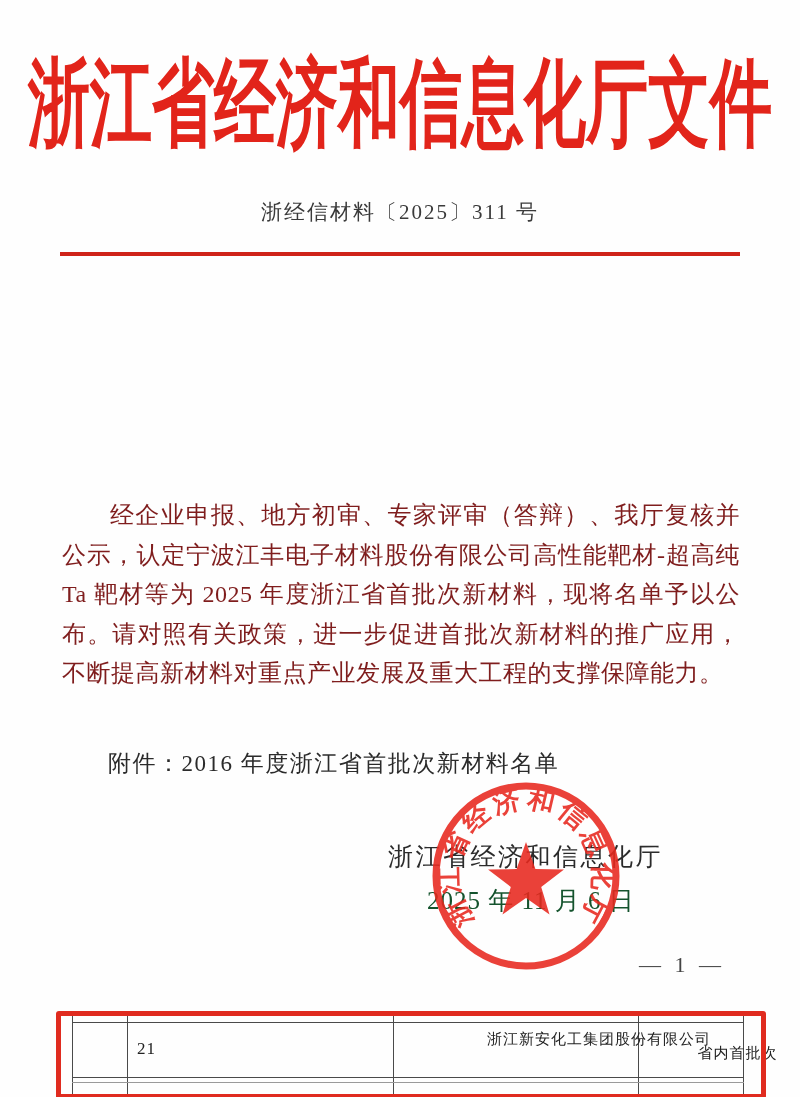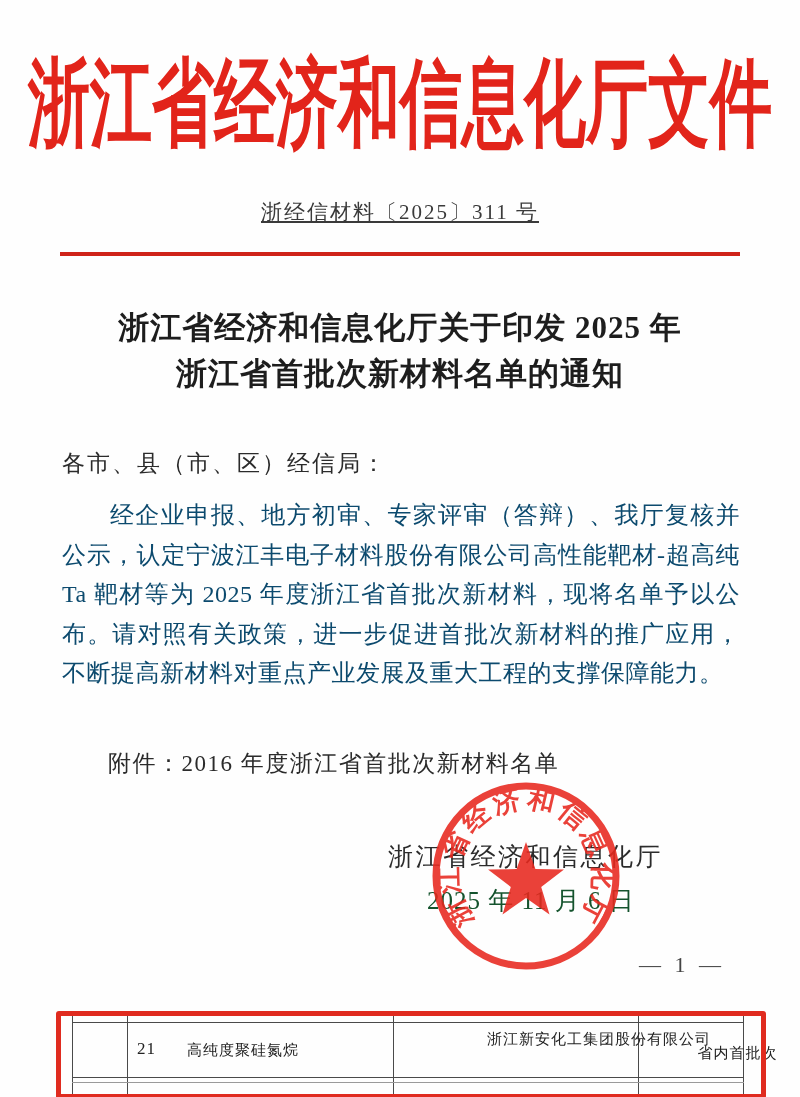--- a/index.html
+++ b/index.html
@@ -17,38 +17,37 @@
     text-align:center;
     font-size:62px;font-weight:bold;color:#e2241a;
     line-height:1.0;letter-spacing:0px;
     transform:scaleY(1.55);transform-origin:50% 0;
     white-space:nowrap;
   }
   .doc-number{
     position:absolute;top:198px;left:0;width:800px;
     text-align:center;font-size:21px;color:#3a3a3a;
     letter-spacing:2px;
-    text-decoration:underline;
   }
   .red-rule{
     position:absolute;top:252px;left:60px;width:680px;height:4px;
     background:#cf2319;
   }
   .doc-title{
     position:absolute;top:305px;left:60px;width:680px;
     text-align:center;font-size:31px;font-weight:bold;color:#1d1d1d;
     line-height:46px;letter-spacing:1px;
   }
   .salutation{
     position:absolute;top:448px;left:62px;width:680px;
     font-size:23px;color:#2b2b2b;letter-spacing:2px;
   }
   .body-text{
     position:absolute;top:496px;left:62px;width:678px;
-    font-size:24px;color:#0c4a6e;line-height:39.6px;
+    font-size:24px;color:#7f1d1d;line-height:39.6px;
     text-align:justify;text-indent:2em;letter-spacing:0.5px;
   }
   .attachment{
     position:absolute;top:748px;left:62px;width:680px;
     padding-left:2em;font-size:23px;color:#2b2b2b;letter-spacing:1.5px;
   }
   .issuer{
     position:absolute;top:840px;left:388px;
     font-size:25px;color:#2b2b2b;letter-spacing:2.5px;white-space:nowrap;
   }
@@ -85,26 +84,21 @@
 <body>
 
 <div class="page">
 
   <div class="doc-header">浙江省经济和信息化厅文件</div>
 
   <div class="doc-number">浙经信材料〔2025〕311 号</div>
 
   <div class="red-rule"></div>
 
-  <div class="doc-title">
-    <div>浙江省经济和信息化厅关于印发 2025 年</div>
-    <div>浙江省首批次新材料名单的通知</div>
-  </div>
 
-  <div class="salutation">各市、县（市、区）经信局：</div>
 
   <div class="body-text">经企业申报、地方初审、专家评审（答辩）、我厅复核并公示，认定宁波江丰电子材料股份有限公司高性能靶材-超高纯 Ta 靶材等为 2025 年度浙江省首批次新材料，现将名单予以公布。请对照有关政策，进一步促进首批次新材料的推广应用，不断提高新材料对重点产业发展及重大工程的支撑保障能力。</div>
 
   <div class="attachment">附件：2016 年度浙江省首批次新材料名单</div>
 
   <div class="issuer">浙江省经济和信息化厅</div>
 
   <div class="issue-date">2025 年 11 月 6 日</div>
 
   <svg class="seal" viewBox="-104 -104 208 208" xmlns="http://www.w3.org/2000/svg">
@@ -122,20 +116,19 @@
     <div class="vline" style="left:72px;"></div>
     <div class="vline" style="left:127px;"></div>
     <div class="vline" style="left:393px;"></div>
     <div class="vline" style="left:638px;"></div>
     <div class="vline" style="left:743px;"></div>
     <div class="hline" style="top:14px;"></div>
     <div class="hline" style="top:69px;"></div>
     <div class="hline light" style="top:74px;"></div>
 
     <div class="cell center" style="left:72px;width:55px;top:31px;font-size:17px;">21</div>
-    <div class="cell" style="left:140px;width:240px;top:33px;">高纯度聚硅氮烷</div>
     <div class="cell" style="left:404px;width:226px;top:17px;line-height:28px;margin-left:36px;">浙江新安化工集团股份有限公司</div>
     <div class="cell center" style="left:638px;width:105px;top:36px;">省内首批次</div>
 
     <div class="highlight-box"></div>
   </div>
 
 </div>
 
 </body></html>

